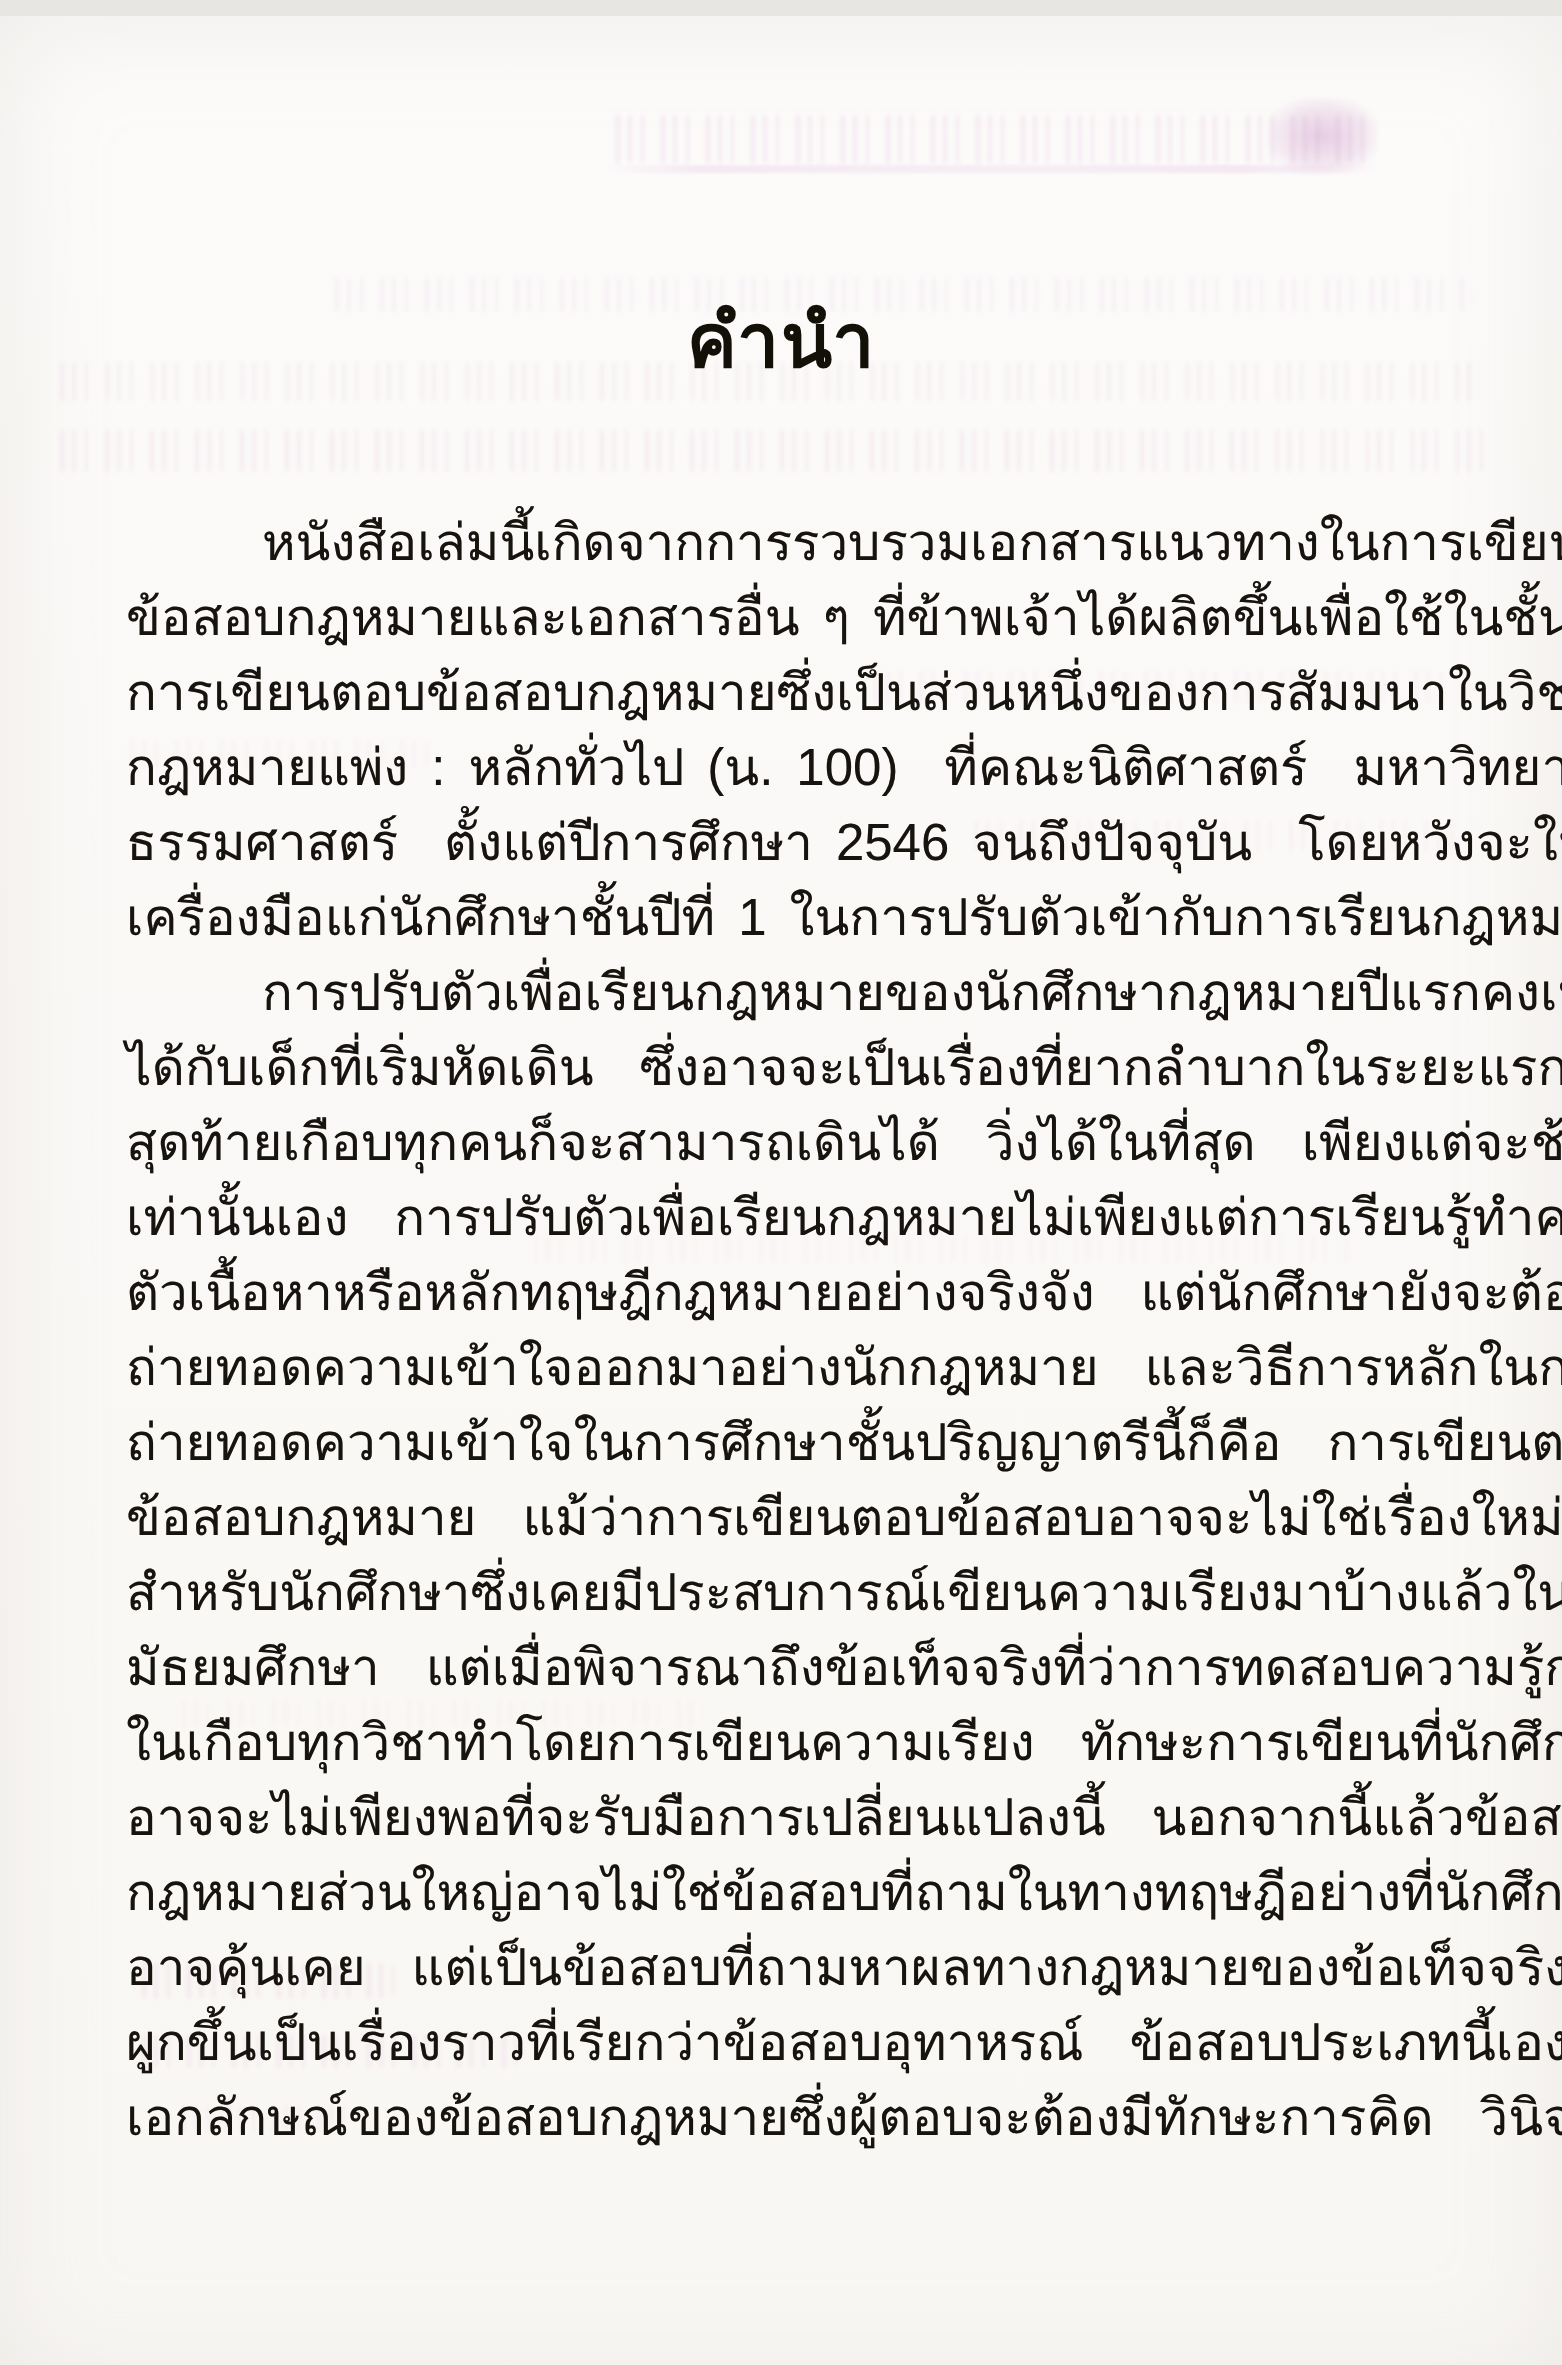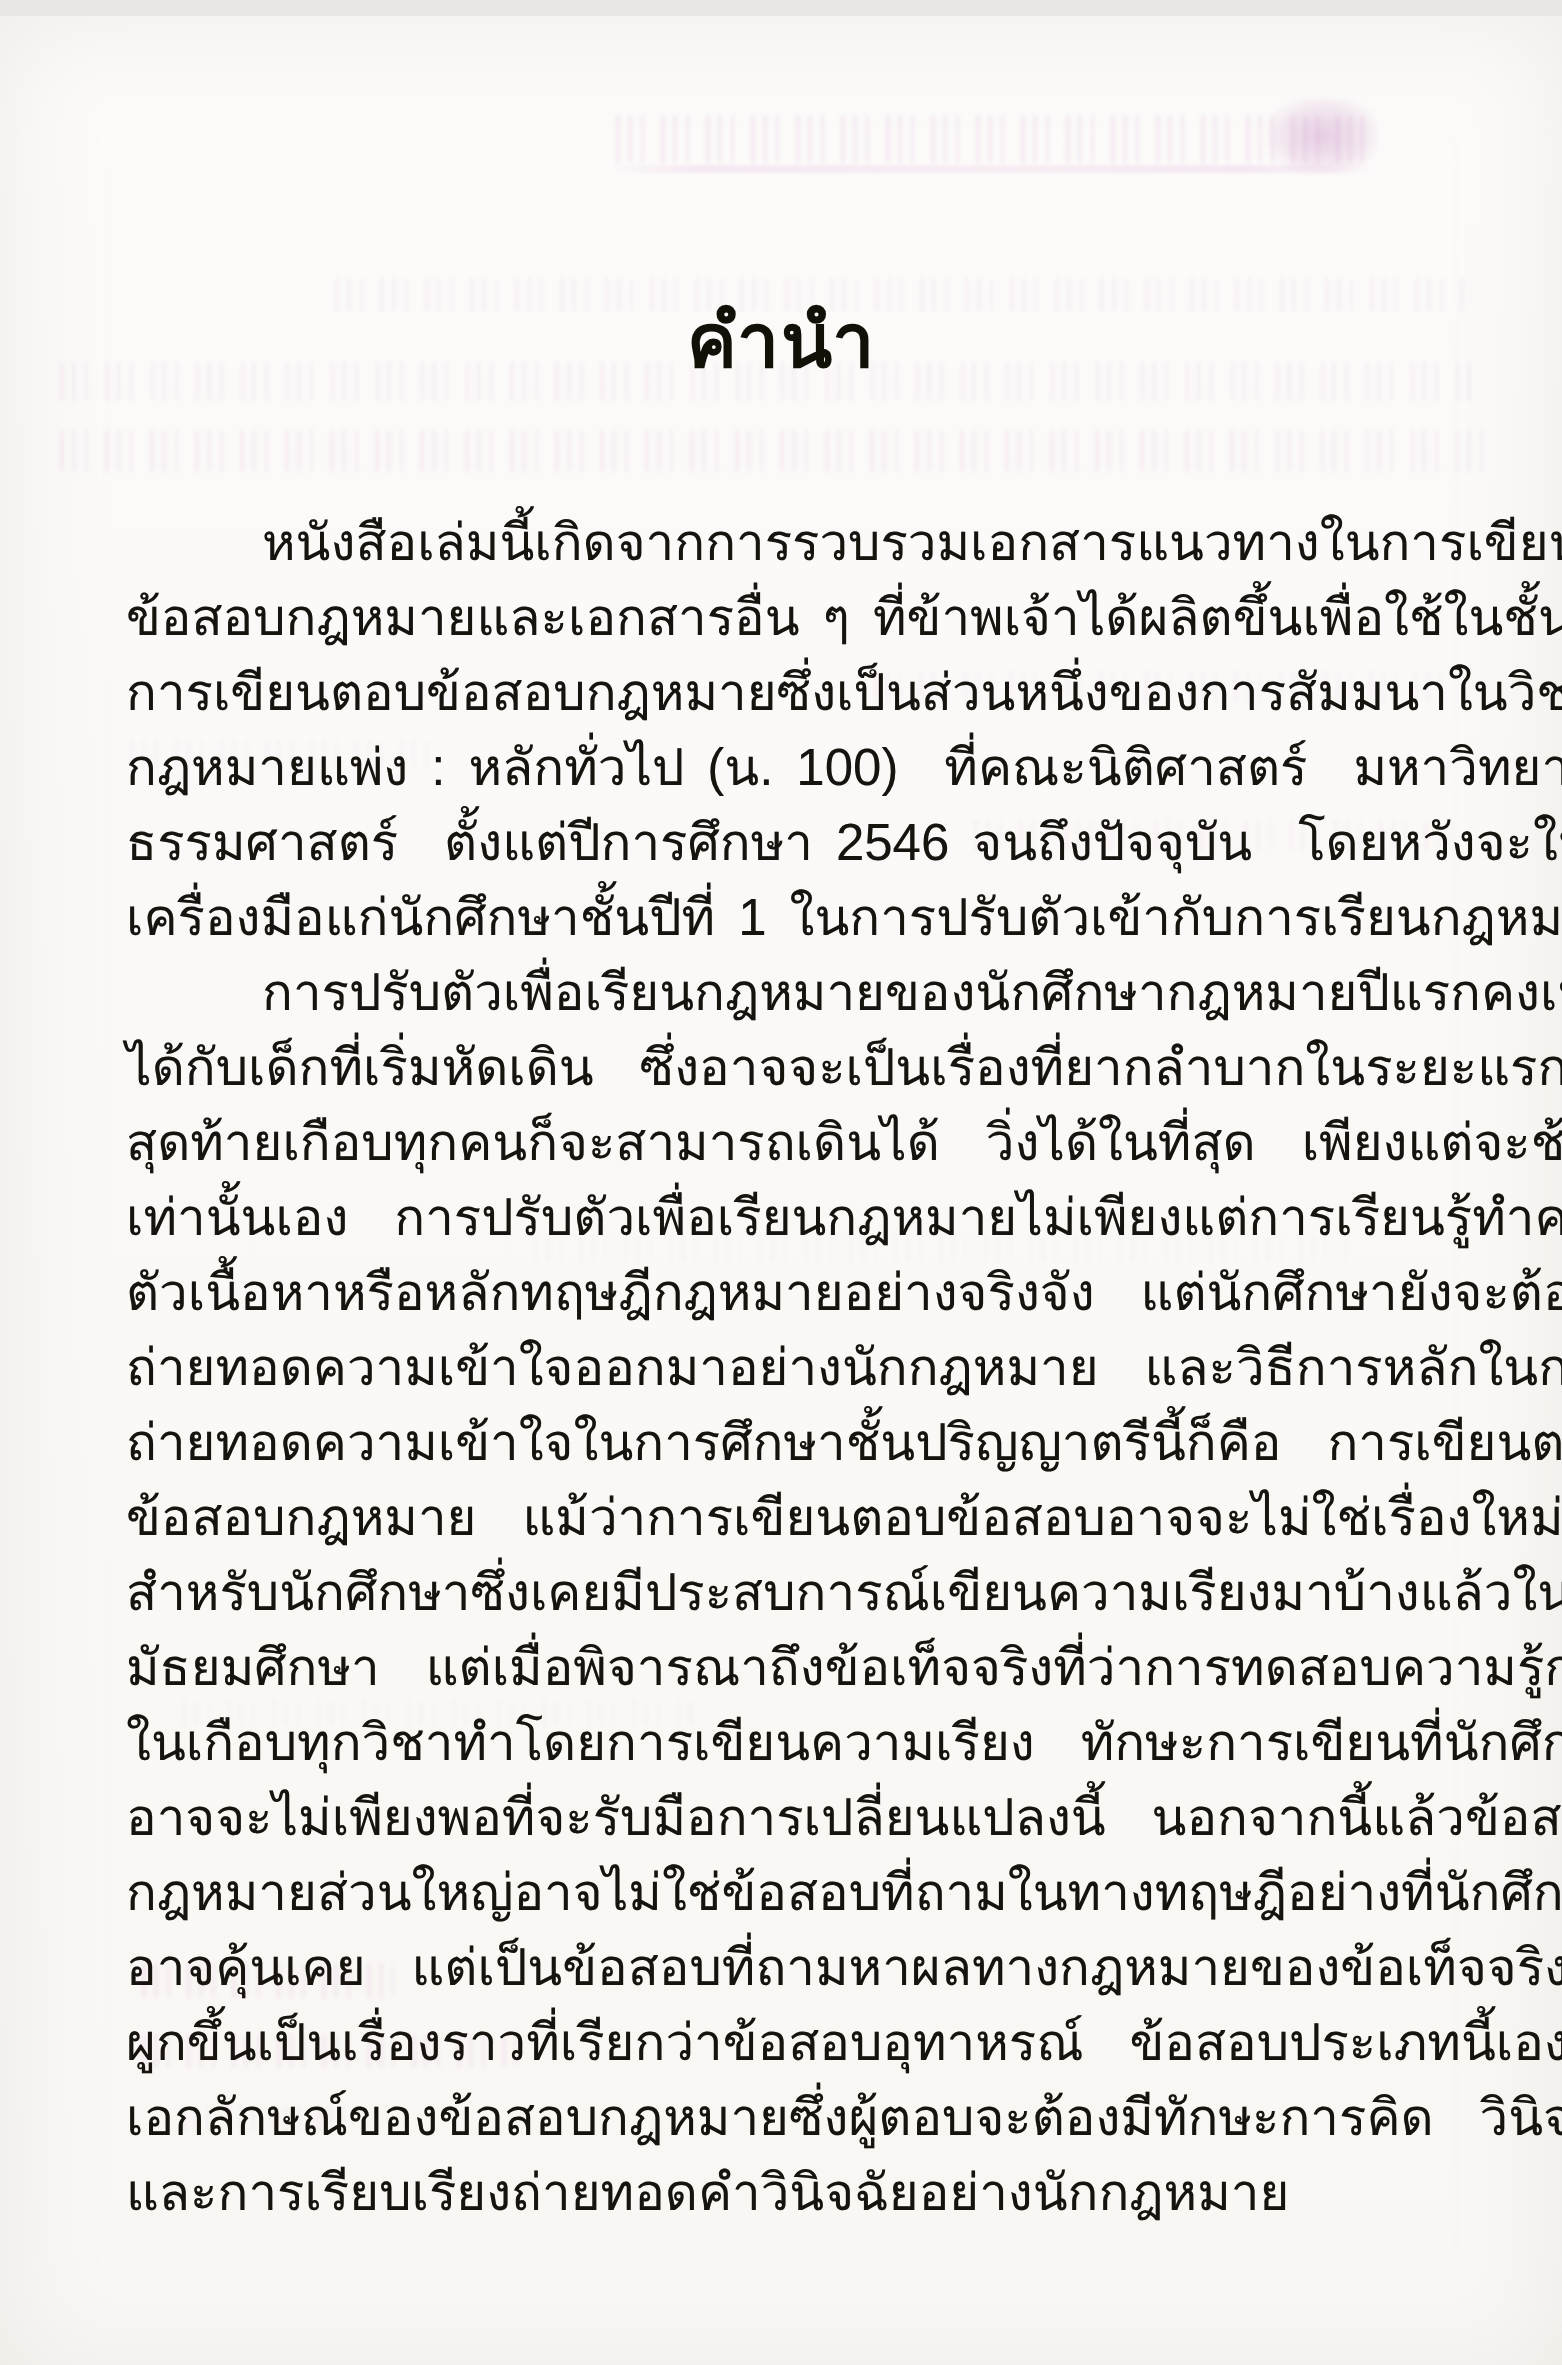--- a/index.html
+++ b/index.html
@@ -119,17 +119,16 @@
       <div class="line">ถ่ายทอดความเข้าใจในการศึกษาชั้นปริญญาตรีนี้ก็คือ  การเขียนตอบ</div>
       <div class="line">ข้อสอบกฎหมาย  แม้ว่าการเขียนตอบข้อสอบอาจจะไม่ใช่เรื่องใหม่โดยสิ้นเชิง</div>
       <div class="line">สำหรับนักศึกษาซึ่งเคยมีประสบการณ์เขียนความเรียงมาบ้างแล้วในชั้น</div>
       <div class="line">มัธยมศึกษา  แต่เมื่อพิจารณาถึงข้อเท็จจริงที่ว่าการทดสอบความรู้กฎหมาย</div>
       <div class="line">ในเกือบทุกวิชาทำโดยการเขียนความเรียง  ทักษะการเขียนที่นักศึกษามีอยู่</div>
       <div class="line">อาจจะไม่เพียงพอที่จะรับมือการเปลี่ยนแปลงนี้  นอกจากนี้แล้วข้อสอบ</div>
       <div class="line">กฎหมายส่วนใหญ่อาจไม่ใช่ข้อสอบที่ถามในทางทฤษฎีอย่างที่นักศึกษา</div>
       <div class="line">อาจคุ้นเคย  แต่เป็นข้อสอบที่ถามหาผลทางกฎหมายของข้อเท็จจริงที่ผู้ถาม</div>
       <div class="line">ผูกขึ้นเป็นเรื่องราวที่เรียกว่าข้อสอบอุทาหรณ์  ข้อสอบประเภทนี้เองที่เป็น</div>
       <div class="line">เอกลักษณ์ของข้อสอบกฎหมายซึ่งผู้ตอบจะต้องมีทักษะการคิด  วินิจฉัย</div>
-      <div class="line">และการเรียบเรียงถ่ายทอดคำวินิจฉัยอย่างนักกฎหมาย</div>
     </div>
 
 </div>
 
 
 </body></html>

